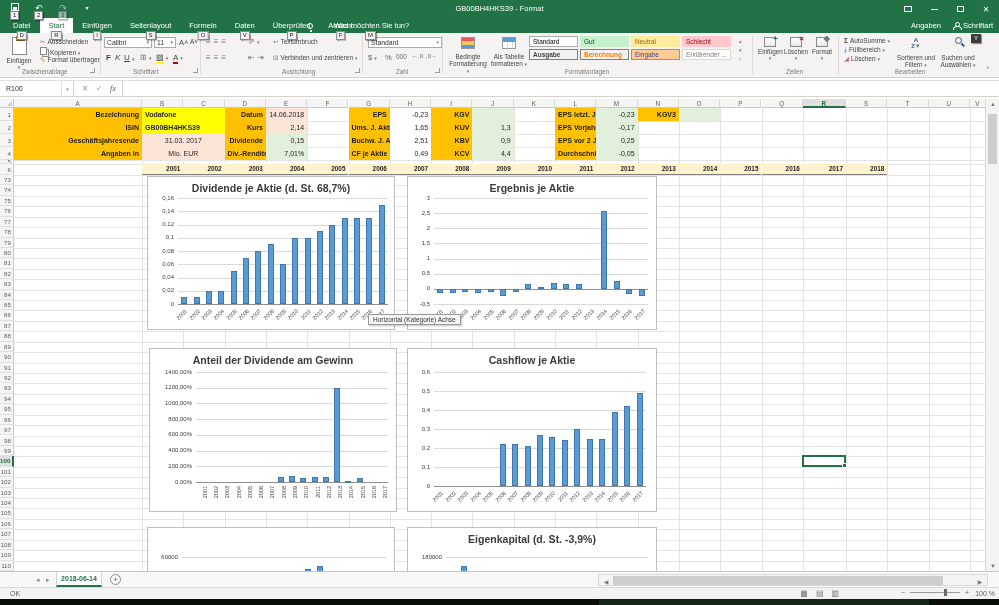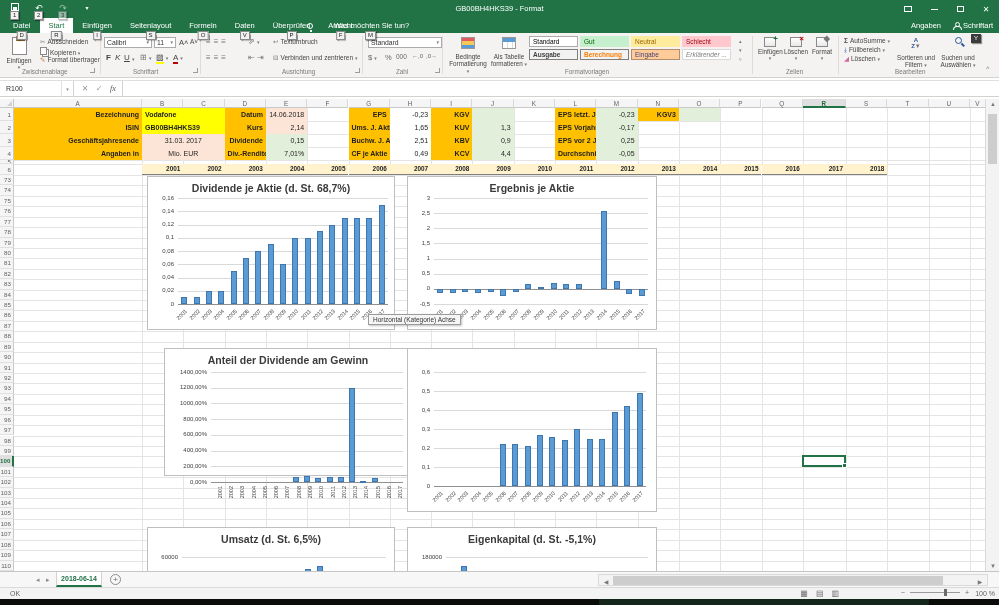--- a/index.html
+++ b/index.html
@@ -585,21 +585,21 @@
       <div class="xlab r45" style="left: 107px; top: 131px; width: 26px;">2009</div>
       <div class="xlab r45" style="left: 119.588px; top: 131px; width: 26px;">2010</div>
       <div class="xlab r45" style="left: 132.176px; top: 131px; width: 26px;">2011</div>
       <div class="xlab r45" style="left: 144.765px; top: 131px; width: 26px;">2012</div>
       <div class="xlab r45" style="left: 157.353px; top: 131px; width: 26px;">2013</div>
       <div class="xlab r45" style="left: 169.941px; top: 131px; width: 26px;">2014</div>
       <div class="xlab r45" style="left: 182.529px; top: 131px; width: 26px;">2015</div>
       <div class="xlab r45" style="left: 195.118px; top: 131px; width: 26px;">2016</div>
       <div class="xlab r45" style="left: 207.706px; top: 131px; width: 26px;">2017</div>
     </div>
-    <div class="chartbox" style="left: 164px; top: 249px; width: 248px; height: 128px;">
+    <div class="chartbox" style="left: 149px; top: 249px; width: 248px; height: 164px;">
       <div class="ctitle" style="top: 5px;">Anteil der Dividende am Gewinn</div>
       <div class="plot" style="left: 46px; top: 23px; width: 192px; height: 110px;">
         <div class="cgrid" style="left: 0px; width: 192px; top: 0px;"></div>
         <div class="cgrid" style="left: 0px; width: 192px; top: 15.7143px;"></div>
         <div class="cgrid" style="left: 0px; width: 192px; top: 31.4286px;"></div>
         <div class="cgrid" style="left: 0px; width: 192px; top: 47.1429px;"></div>
         <div class="cgrid" style="left: 0px; width: 192px; top: 62.8571px;"></div>
         <div class="cgrid" style="left: 0px; width: 192px; top: 78.5714px;"></div>
         <div class="cgrid" style="left: 0px; width: 192px; top: 94.2857px;"></div>
         <div class="cgrid axis" style="left: 0px; width: 192px; top: 110px;"></div>
@@ -632,20 +632,21 @@
       <div class="xlab r90" style="left: 127.294px; top: 137px; width: 26px;">2010</div>
       <div class="xlab r90" style="left: 138.588px; top: 137px; width: 26px;">2011</div>
       <div class="xlab r90" style="left: 149.882px; top: 137px; width: 26px;">2012</div>
       <div class="xlab r90" style="left: 161.176px; top: 137px; width: 26px;">2013</div>
       <div class="xlab r90" style="left: 172.471px; top: 137px; width: 26px;">2014</div>
       <div class="xlab r90" style="left: 183.765px; top: 137px; width: 26px;">2015</div>
       <div class="xlab r90" style="left: 195.059px; top: 137px; width: 26px;">2016</div>
       <div class="xlab r90" style="left: 206.353px; top: 137px; width: 26px;">2017</div>
     </div>
     <div class="chartbox" style="left: 407px; top: 249px; width: 250px; height: 164px;">
+      <div class="ctitle" style="top: 5px;">Cashflow je Aktie</div>
       <div class="plot" style="left: 26px; top: 23px; width: 212px; height: 114px;">
         <div class="cgrid" style="left: 0px; width: 212px; top: 0px;"></div>
         <div class="cgrid" style="left: 0px; width: 212px; top: 19px;"></div>
         <div class="cgrid" style="left: 0px; width: 212px; top: 38px;"></div>
         <div class="cgrid" style="left: 0px; width: 212px; top: 57px;"></div>
         <div class="cgrid" style="left: 0px; width: 212px; top: 76px;"></div>
         <div class="cgrid" style="left: 0px; width: 212px; top: 95px;"></div>
         <div class="cgrid axis" style="left: 0px; width: 212px; top: 114px;"></div>
         <div class="cbar" style="left: 65.5882px; top: 72.2px; width: 6px; height: 41.8px; background: rgb(91, 155, 213);"></div>
         <div class="cbar" style="left: 78.0588px; top: 72.2px; width: 6px; height: 41.8px; background: rgb(91, 155, 213);"></div>
@@ -679,30 +680,29 @@
       <div class="xlab r45" style="left: 118.471px; top: 141px; width: 26px;">2010</div>
       <div class="xlab r45" style="left: 130.941px; top: 141px; width: 26px;">2011</div>
       <div class="xlab r45" style="left: 143.412px; top: 141px; width: 26px;">2012</div>
       <div class="xlab r45" style="left: 155.882px; top: 141px; width: 26px;">2013</div>
       <div class="xlab r45" style="left: 168.353px; top: 141px; width: 26px;">2014</div>
       <div class="xlab r45" style="left: 180.824px; top: 141px; width: 26px;">2015</div>
       <div class="xlab r45" style="left: 193.294px; top: 141px; width: 26px;">2016</div>
       <div class="xlab r45" style="left: 205.765px; top: 141px; width: 26px;">2017</div>
     </div>
     <div class="chartbox" style="left: 147px; top: 428px; width: 248px; height: 175px;">
-      <div class="ctitle" style="top: 5px;">Umsatz (d. St. 6,5%)</div>
       <div class="plot" style="left: 34px; top: 29px; width: 204px; height: 118px;">
         <div class="cgrid" style="left: 0px; width: 204px; top: 0px;"></div>
         <div class="cbar" style="left: 123px; top: 11.8px; width: 6px; height: 106.2px; background: rgb(91, 155, 213);"></div>
         <div class="cbar" style="left: 135px; top: 8.85px; width: 6px; height: 109.15px; background: rgb(91, 155, 213);"></div>
       </div>
       <div class="ytick" style="left: 0px; width: 30px; top: 25.5px;">60000</div>
     </div>
     <div class="chartbox" style="left: 407px; top: 428px; width: 250px; height: 215px;">
-      <div class="ctitle" style="top: 5px;">Eigenkapital (d. St. -5,1%)</div>
+      <div class="ctitle" style="top: 5px;">Eigenkapital (d. St. -3,9%)</div>
       <div class="plot" style="left: 38px; top: 29px; width: 202px; height: 158px;">
         <div class="cgrid" style="left: 0px; width: 202px; top: 0px;"></div>
         <div class="cbar" style="left: 14.8235px; top: 8.77778px; width: 6px; height: 149.222px; background: rgb(91, 155, 213);"></div>
       </div>
       <div class="ytick" style="left: 0px; width: 34px; top: 25.5px;">180000</div>
     </div>
   </div>
 
 <div id="vscroll">
   <span class="sarrow" style="top:2px;">▲</span>

